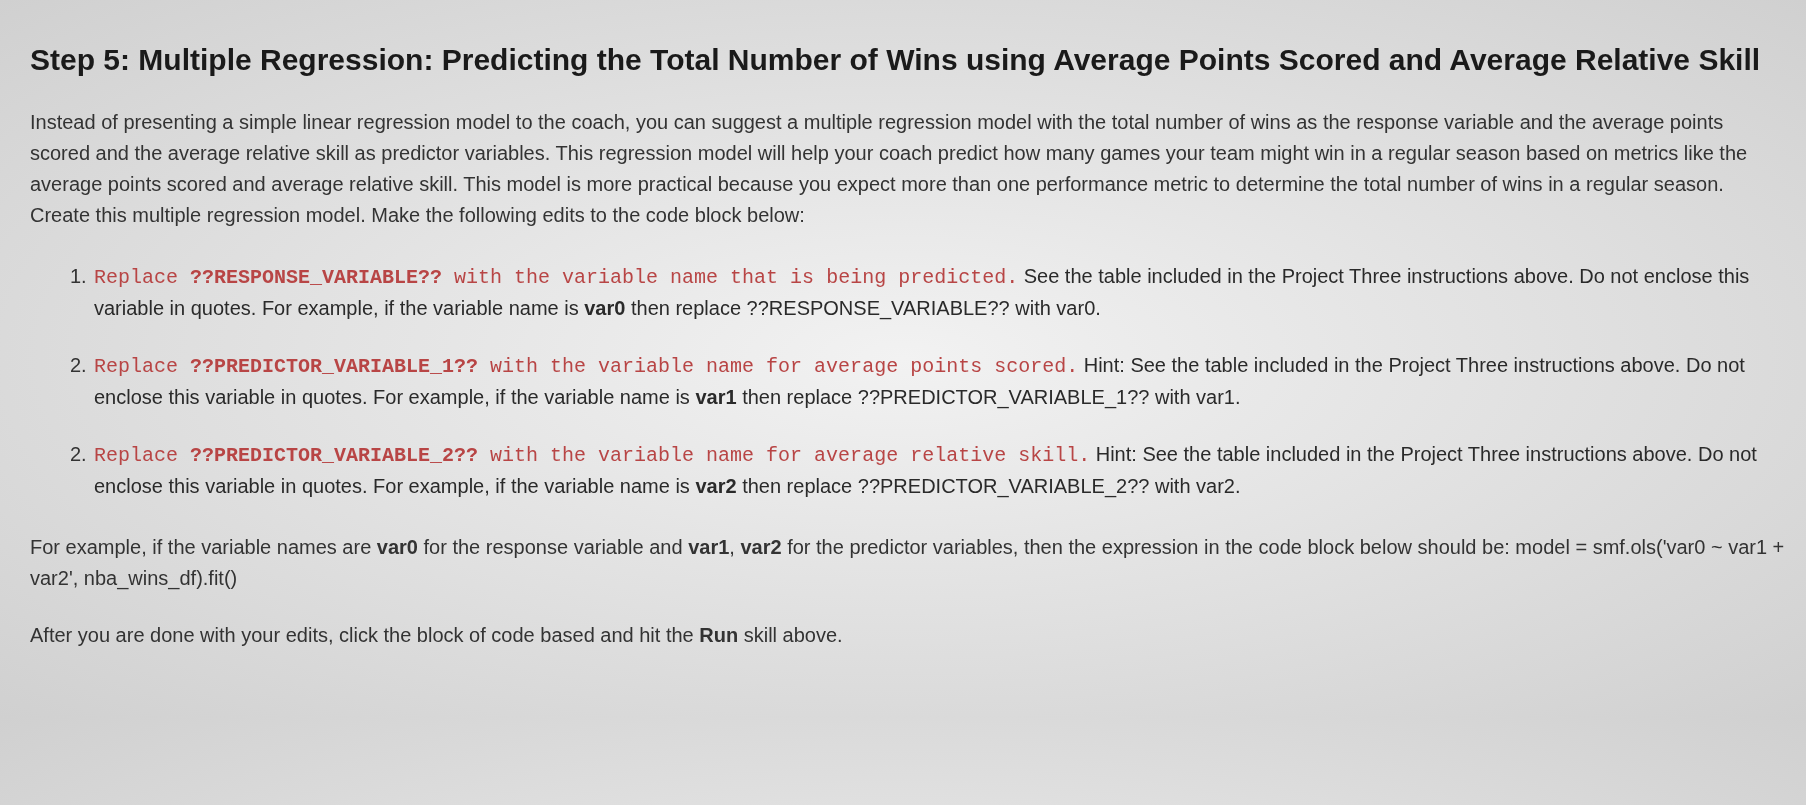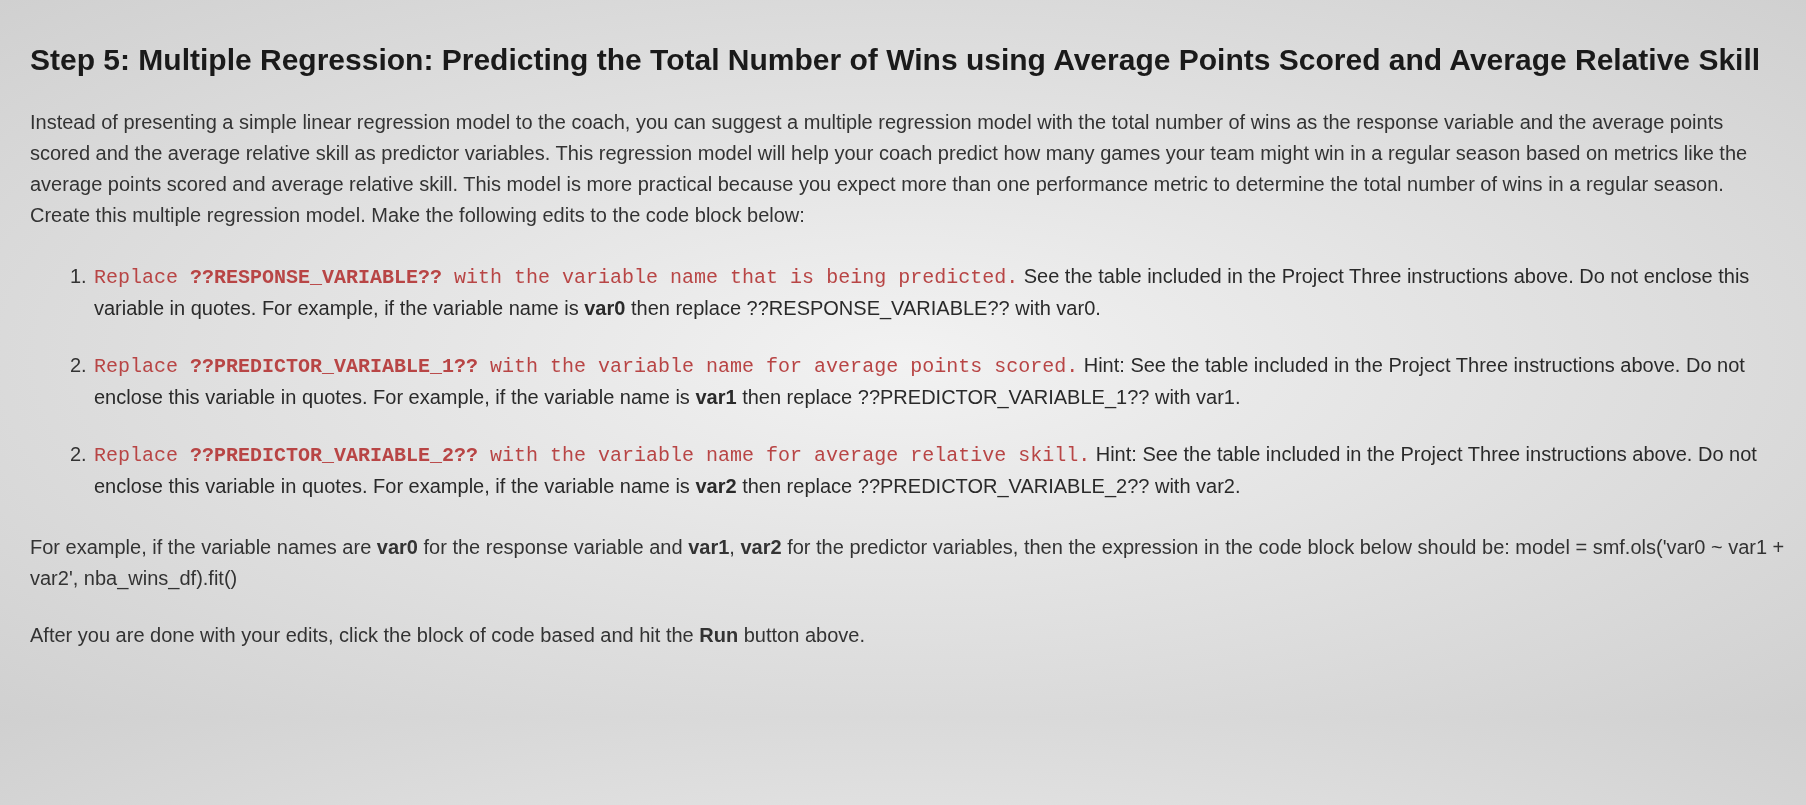--- a/index.html
+++ b/index.html
@@ -74,16 +74,16 @@
       <span class="num">2.</span>
       <span class="red"><span>Replace </span><span class="bold">??PREDICTOR_VARIABLE_2??</span><span> with the variable name for average relative skill.</span></span><span> Hint: See the table included in the Project Three instructions above. Do not enclose this variable in quotes. For example, if the variable name is </span><span class="bold">var2</span><span> then replace ??PREDICTOR_VARIABLE_2?? with var2.</span>
     </li>
   </ol>
 
   <p class="tail">
     <span>For example, if the variable names are </span><span class="bold">var0</span><span> for the response variable and </span><span class="bold">var1</span><span>, </span><span class="bold">var2</span><span> for the predictor variables, then the expression in the code block below should be: model = smf.ols('var0 ~ var1 + var2', nba_wins_df).fit()</span>
   </p>
 
   <p class="tail">
-    <span>After you are done with your edits, click the block of code based and hit the </span><span class="bold">Run</span><span> button above.</span>
+    <span>After you are done with your edits, click the block of code based and hit the </span><span class="bold">Run</span><span> skill above.</span>
   </p>
 
 </div>
 
 </body></html>

